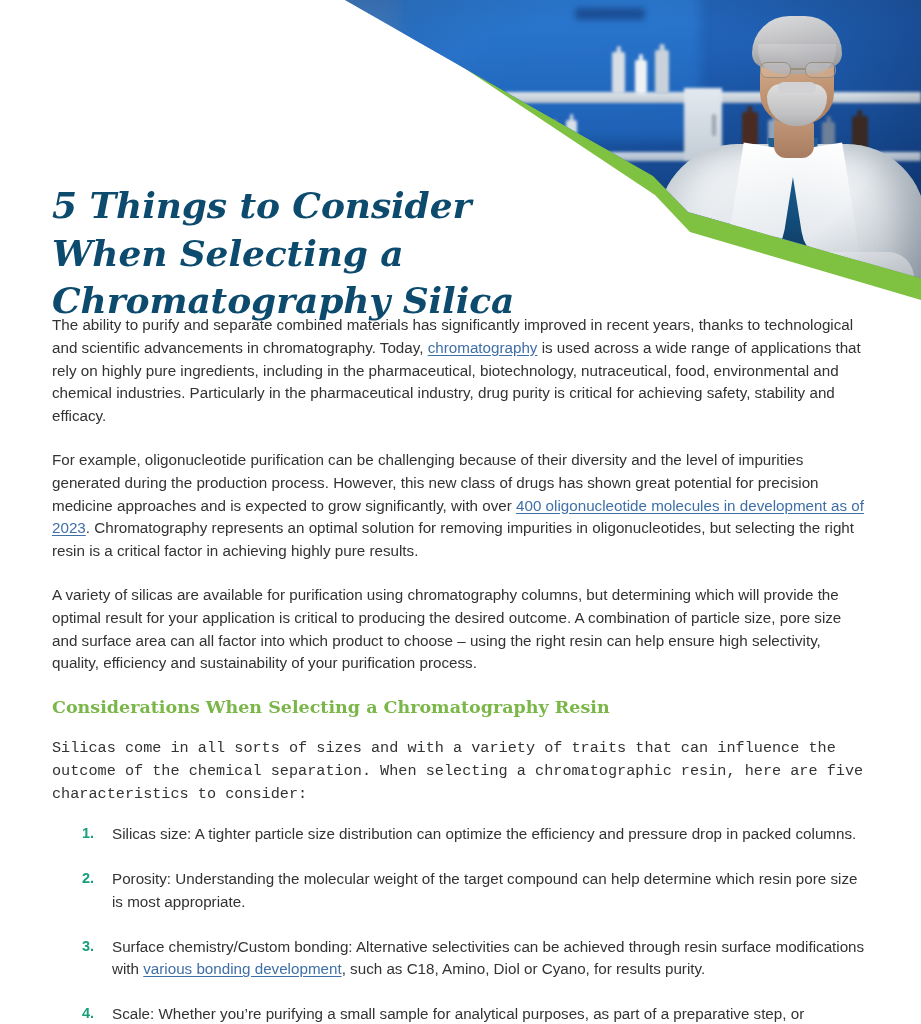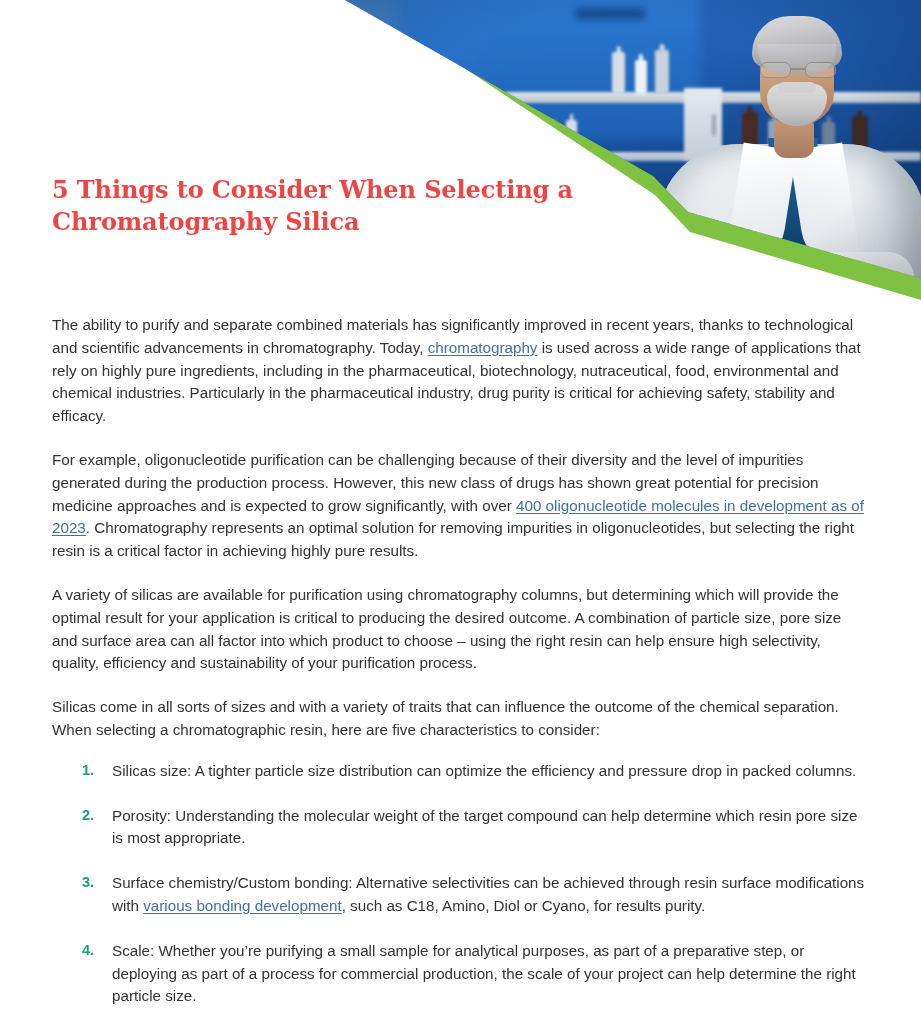--- a/index.html
+++ b/index.html
@@ -189,40 +189,41 @@
     transform: rotate(-7deg);
   }
 
   
   .headline {
     position: absolute;
     left: 52px; top: 158px;
     width: 540px;
     font-family: "DejaVu Serif", serif;
     font-weight: 700;
-    font-size: 24px;
+    font-size: 36px;
     line-height: 1.32;
-    color: #ef4444;
+    color: #0c4a6e;
     letter-spacing: -0.1px;
+    font-style: italic;
   }
 
   
   .article {
     position: absolute;
     left: 52px;
     top: 310px;
     width: 818px;
   }
   .article p {
     margin: 4px 0 21px 0;
     font-size: 15.2px;
     line-height: 1.5;
     color: #333333;
   }
-  .article p:last-of-type { margin-bottom: 0; }
+  .article p:last-of-type { margin-bottom: 0; font-family: Liberation Mono, monospace; }
 
   a.inline-link {
     color: #3f6fa8;
     text-decoration: underline;
     text-underline-offset: 2px;
   }
 
   .section-heading {
     margin: 10px 0 18px 0;
     font-family: "DejaVu Serif", serif;
@@ -315,20 +316,21 @@
 <h1 class="headline">5 Things to Consider When Selecting a Chromatography Silica</h1>
 
 <div class="article">
 
   <p><span>The ability to purify and separate combined materials has significantly improved in recent years, thanks to technological and scientific advancements in chromatography. Today, </span><a class="inline-link" href="#">chromatography</a><span> is used across a wide range of applications that rely on highly pure ingredients, including in the pharmaceutical, biotechnology, nutraceutical, food, environmental and chemical industries. Particularly in the pharmaceutical industry, drug purity is critical for achieving safety, stability and efficacy.</span></p>
 
   <p><span>For example, oligonucleotide purification can be challenging because of their diversity and the level of impurities generated during the production process. However, this new class of drugs has shown great potential for precision medicine approaches and is expected to grow significantly, with over </span><a class="inline-link" href="#">400 oligonucleotide molecules in development as of 2023</a><span>. Chromatography represents an optimal solution for removing impurities in oligonucleotides, but selecting the right resin is a critical factor in achieving highly pure results.</span></p>
 
   <p>A variety of silicas are available for purification using chromatography columns, but determining which will provide the optimal result for your application is critical to producing the desired outcome. A combination of particle size, pore size and surface area can all factor into which product to choose – using the right resin can help ensure high selectivity, quality, efficiency and sustainability of your purification process.</p>
 
+  <h2 class="section-heading">Considerations When Selecting a Chromatography Resin</h2>
 
   <p>Silicas come in all sorts of sizes and with a variety of traits that can influence the outcome of the chemical separation. When selecting a chromatographic resin, here are five characteristics to consider:</p>
 
   <ol class="features">
     <li><span>Silicas size: A tighter particle size distribution can optimize the efficiency and pressure drop in packed columns.</span></li>
     <li><span>Porosity: Understanding the molecular weight of the target compound can help determine which resin pore size is most appropriate.</span></li>
     <li><span>Surface chemistry/Custom bonding: Alternative selectivities can be achieved through resin surface modifications with </span><a class="inline-link" href="#">various bonding development</a><span>, such as C18, Amino, Diol or Cyano, for results purity.</span></li>
     <li><span>Scale: Whether you’re purifying a small sample for analytical purposes, as part of a preparative step, or deploying as part of a process for commercial production, the scale of your project can help determine the right particle size.</span></li>
 
   </ol>

